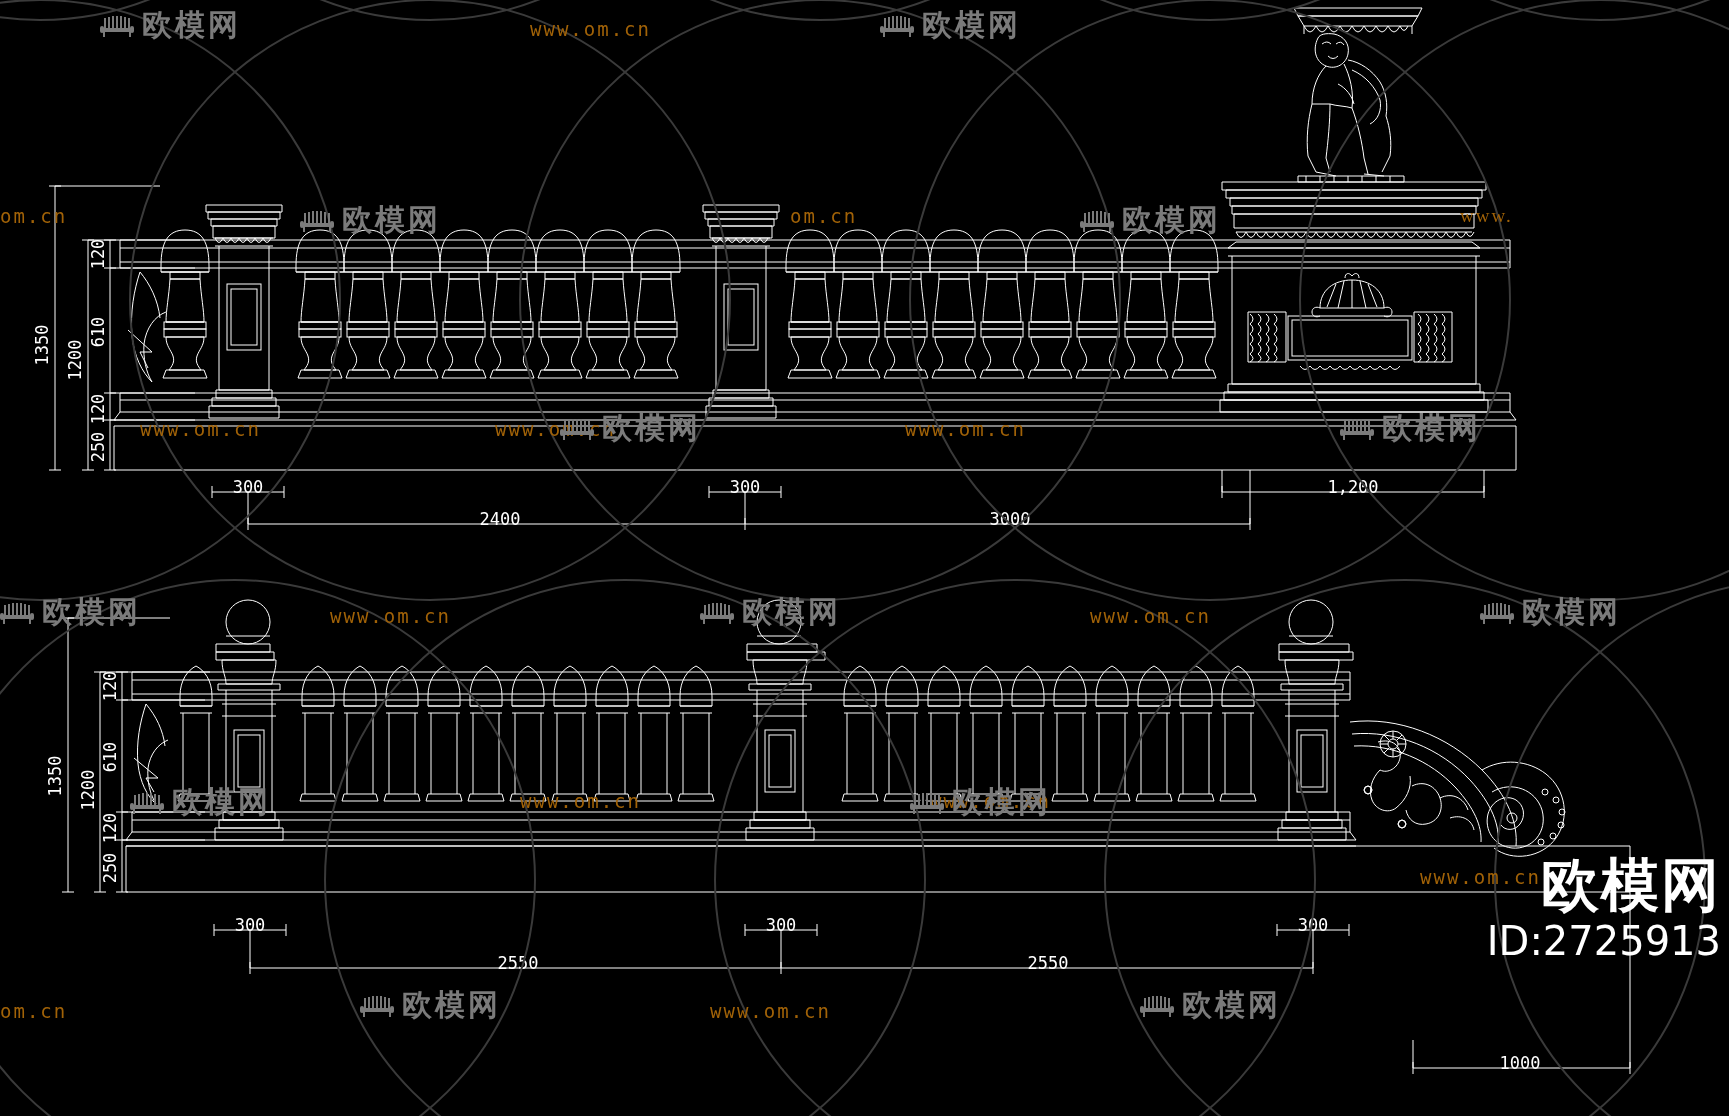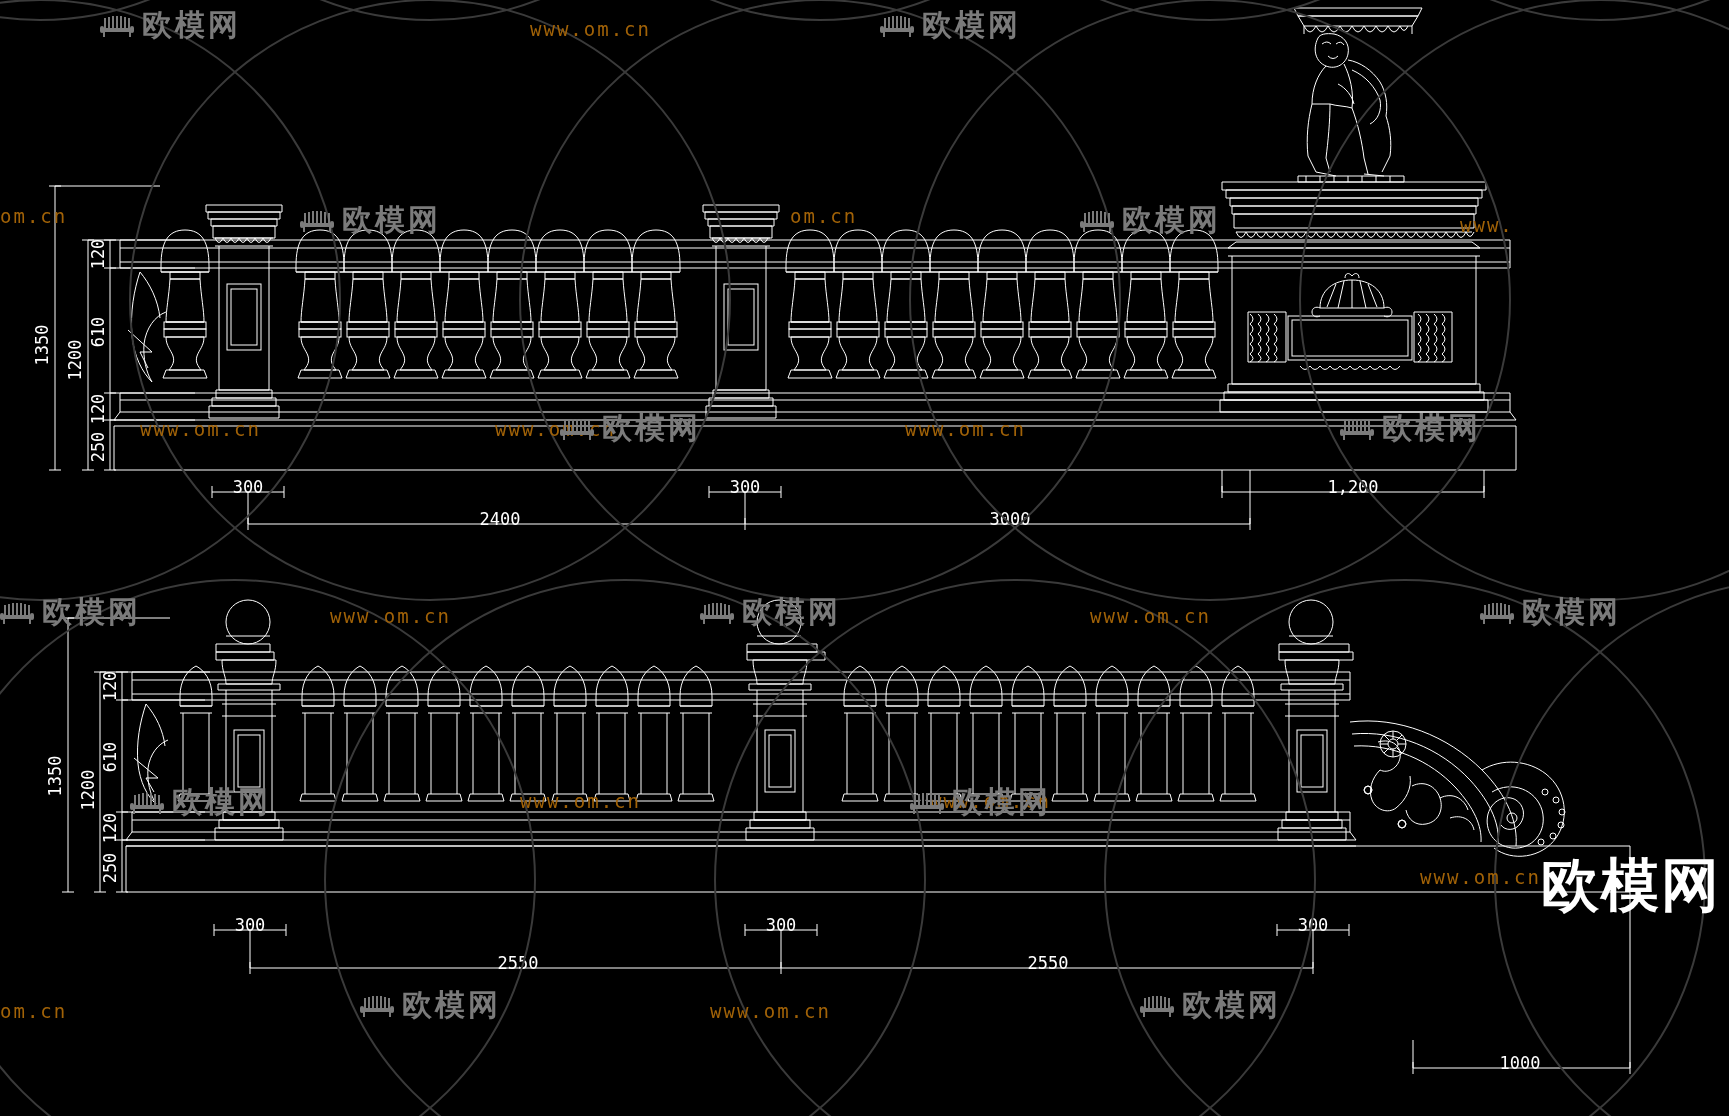--- a/index.html
+++ b/index.html
@@ -485,21 +485,21 @@
         <circle cx="820" cy="-280" r="300" fill="none" stroke="#3a3a3a" stroke-width="2"></circle>
         <circle cx="1210" cy="-280" r="300" fill="none" stroke="#3a3a3a" stroke-width="2"></circle>
         <circle cx="1600" cy="-280" r="300" fill="none" stroke="#3a3a3a" stroke-width="2"></circle>
       </svg>
       <div class="wm" style="left: 530px; top: 18px;">www.om.cn</div>
       <div class="wm" style="left: 0px; top: 205px;">om.cn</div>
       <div class="wm" style="left: 140px; top: 418px;">www.om.cn</div>
       <div class="wm" style="left: 495px; top: 418px;">www.om.cn</div>
       <div class="wm" style="left: 905px; top: 418px;">www.om.cn</div>
       <div class="wm" style="left: 790px; top: 205px;">om.cn</div>
-      <div class="wm" style="left: 1460px; top: 214px;">www.</div>
+      <div class="wm" style="left: 1460px; top: 205px; font-family: Liberation Serif, serif;">www.</div>
       <div class="wm" style="left: 1090px; top: 605px;">www.om.cn</div>
       <div class="wm" style="left: 330px; top: 605px;">www.om.cn</div>
       <div class="wm" style="left: 520px; top: 790px;">www.om.cn</div>
       <div class="wm" style="left: 930px; top: 790px;">www.om.cn</div>
       <div class="wm" style="left: 1420px; top: 866px;">www.om.cn</div>
       <div class="wm" style="left: 710px; top: 1000px;">www.om.cn</div>
       <div class="wm" style="left: 0px; top: 1000px;">om.cn</div>
       <div class="wm-cn" style="left: 100px; top: 5px;"><svg class="wm-sofa" width="34" height="22" viewBox="0 0 34 22">
           <g fill="#7b7b7b">
             <rect x="4" y="2" width="2" height="11"></rect>
@@ -704,14 +704,15 @@
             <rect x="1" y="12" width="32" height="4" rx="2"></rect>
             <rect x="0" y="10" width="4" height="7" rx="2"></rect>
             <rect x="30" y="10" width="4" height="7" rx="2"></rect>
             <rect x="3" y="16" width="2" height="5"></rect>
             <rect x="29" y="16" width="2" height="5"></rect>
           </g>
         </svg><span>欧模网</span></div>
     </div>
 
   <div class="brand brand-cn" style="top:856px;">欧模网</div>
+  <div class="brand brand-id" style="top:920px;">ID:2725913</div>
 
 </div>
 
 </body></html>

